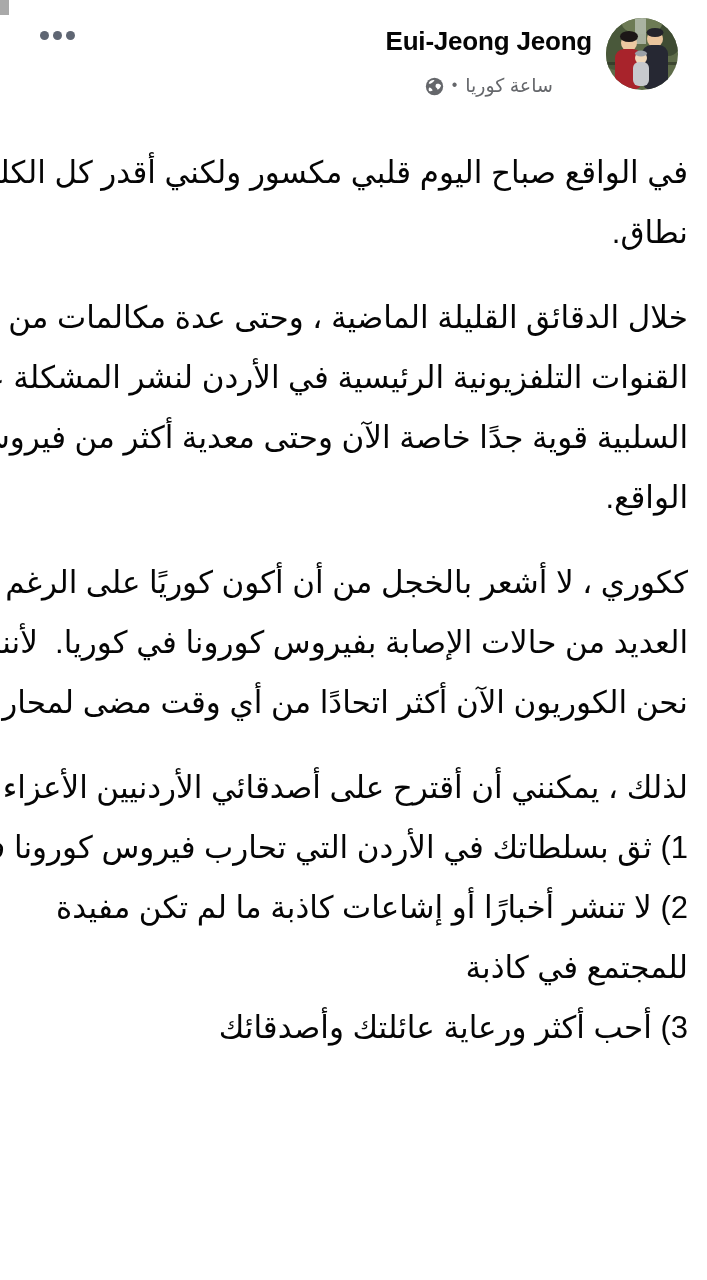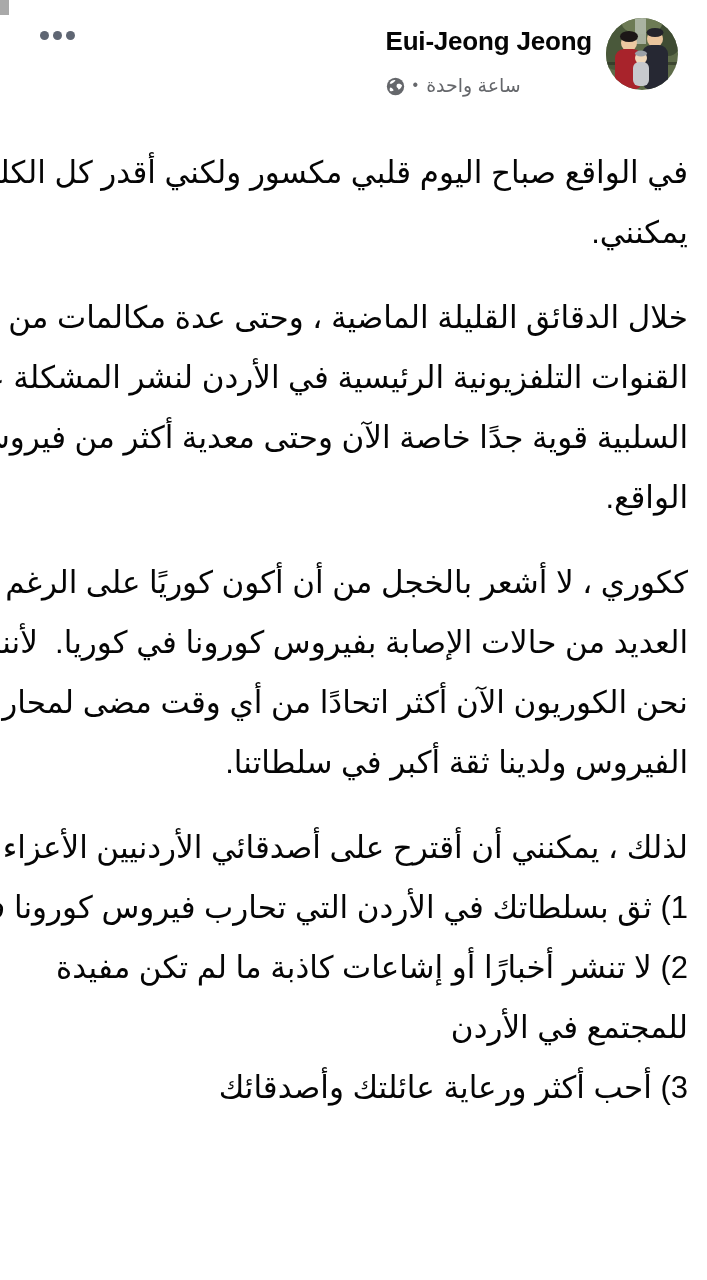--- a/index.html
+++ b/index.html
@@ -37,21 +37,21 @@
     overflow: hidden;
     cursor: pointer;
   }
   .avatar svg { display: block; width: 72px; height: 72px; }
   .header-info {
     position: absolute;
     top: 24px;
     right: 115px;
     display: flex;
     flex-direction: column;
-    align-items: flex-end; 
+    align-items: center; 
     gap: 16px;
   }
   .author-name {
     direction: ltr;
     font-size: 26px;
     line-height: 34px;
     font-weight: 700;
     color: #050505;
     letter-spacing: -0.2px;
     cursor: pointer;
@@ -107,21 +107,21 @@
 
     <button class="more-btn" aria-label="more options">
       <span class="dot"></span>
       <span class="dot"></span>
       <span class="dot"></span>
     </button>
 
     <div class="header-info">
       <div class="author-name">Eui-Jeong Jeong</div>
       <div class="post-meta">
-        <span class="meta-time">ساعة واحدة</span>
+        <span class="meta-time">ساعة كوريا</span>
         <span class="meta-sep">•</span>
         <span class="globe-icon">
           <svg viewBox="0 0 16 16" aria-hidden="true">
             <circle cx="8" cy="8" r="7.3" fill="#65676B"></circle>
             <path fill="#ffffff" d="M3.1 5.2c.9-1.9 2.9-3 4.9-2.6-.8 1.4-1.5 2.3-3 2.9-.9.4-1.5.2-1.9-.3z"></path>
             <path fill="#ffffff" d="M9.6 5.9c1.5-.5 3.1 0 3.9 1.3-.3 1.6-1.4 3-2.9 3.5-.2-1-.8-1.7-1.5-2.1-.4-.8-.2-2.2.5-2.7z"></path>
             <path fill="#ffffff" d="M3.6 8.9c1.3.2 2.4 1.1 2.8 2.4-.8.7-1.9.9-3 .5-.5-.9-.4-2.1.2-2.9z"></path>
           </svg>
         </span>
       </div>
@@ -148,36 +148,35 @@
         <ellipse cx="35" cy="35.5" rx="6" ry="3" fill="#9aa0a8"></ellipse>
         <rect x="27" y="44" width="16" height="24" rx="6" fill="#c7c9ce"></rect>
       </svg>
     </div>
 
   </header>
 
   <div class="post-text">
       <div class="para">
         <div class="line">في الواقع صباح اليوم قلبي مكسور ولكني أقدر كل الكلمات</div>
-        <div class="line">يمكنني.</div>
+        <div class="line">نطاق.</div>
       </div>
       <div class="para">
         <div class="line">خلال الدقائق القليلة الماضية ، وحتى عدة مكالمات من</div>
         <div class="line">القنوات التلفزيونية الرئيسية في الأردن لنشر المشكلة على</div>
         <div class="line">السلبية قوية جدًا خاصة الآن وحتى معدية أكثر من فيروس</div>
         <div class="line">الواقع.</div>
       </div>
       <div class="para">
         <div class="line">ككوري ، لا أشعر بالخجل من أن أكون كوريًا على الرغم من</div>
         <div class="line">العديد من حالات الإصابة بفيروس كورونا في كوريا.&nbsp; لأننا</div>
         <div class="line">نحن الكوريون الآن أكثر اتحادًا من أي وقت مضى لمحاربة</div>
-        <div class="line">الفيروس ولدينا ثقة أكبر في سلطاتنا.</div>
       </div>
       <div class="para">
         <div class="line">لذلك ، يمكنني أن أقترح على أصدقائي الأردنيين الأعزاء.</div>
         <div class="line">1) ثق بسلطاتك في الأردن التي تحارب فيروس كورونا في</div>
         <div class="line">2) لا تنشر أخبارًا أو إشاعات كاذبة ما لم تكن مفيدة</div>
-        <div class="line">للمجتمع في الأردن</div>
+        <div class="line">للمجتمع في كاذبة</div>
         <div class="line">3) أحب أكثر ورعاية عائلتك وأصدقائك</div>
       </div>
     </div>
 
 </div>
 
 </body></html>

